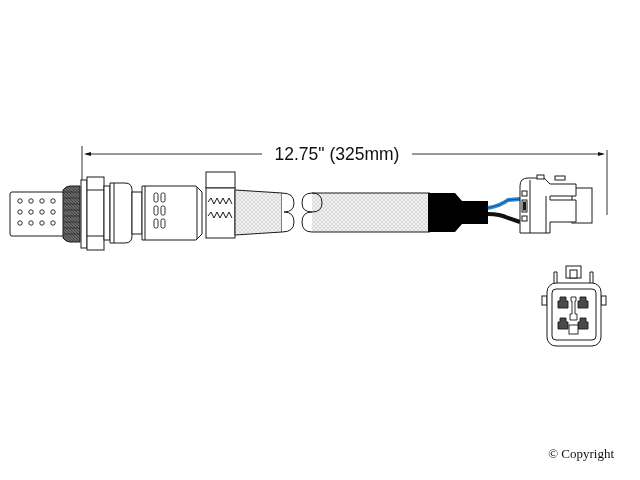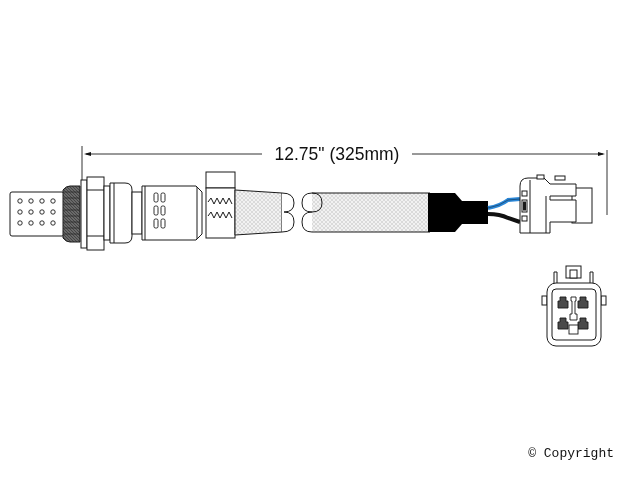--- a/index.html
+++ b/index.html
@@ -1,21 +1,21 @@
 <!DOCTYPE html>
 <html><head>
   <meta charset="utf-8">
   <style>
     html, body { margin: 0; padding: 0; background: #ffffff; }
     body { width: 640px; height: 480px; position: relative; overflow: hidden;
            font-family: "Liberation Sans", sans-serif; }
     #diagram { position: absolute; left: 0; top: 0; width: 640px; height: 480px; }
     .dim-label { font-family: "Liberation Sans", sans-serif; font-size: 17.5px; fill: #111; }
     .copyright { position: absolute; right: 26px; top: 446px; font-size: 13px; color: #111;
-                 font-family: Liberation Mono, monospace; }
+                 font-family: Liberation Serif, serif; }
   </style>
 </head>
 <body>
 
 <svg id="diagram" viewBox="0 0 640 480" xmlns="http://www.w3.org/2000/svg">
   <defs>
     <pattern id="braid" width="4" height="4" patternUnits="userSpaceOnUse">
       <rect width="4" height="4" fill="#f2f2f2"></rect>
       <path d="M0,0 L4,4 M4,0 L0,4" stroke="#c9c9c9" stroke-width="0.6"></path>
     </pattern>

